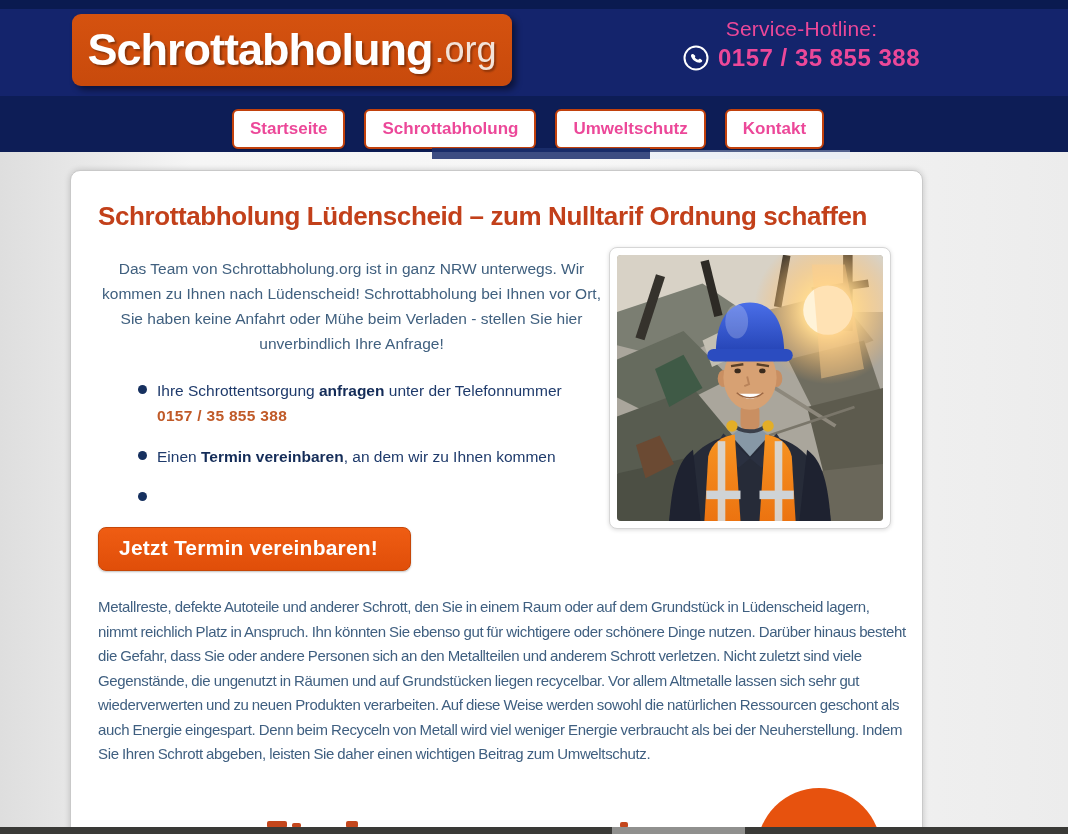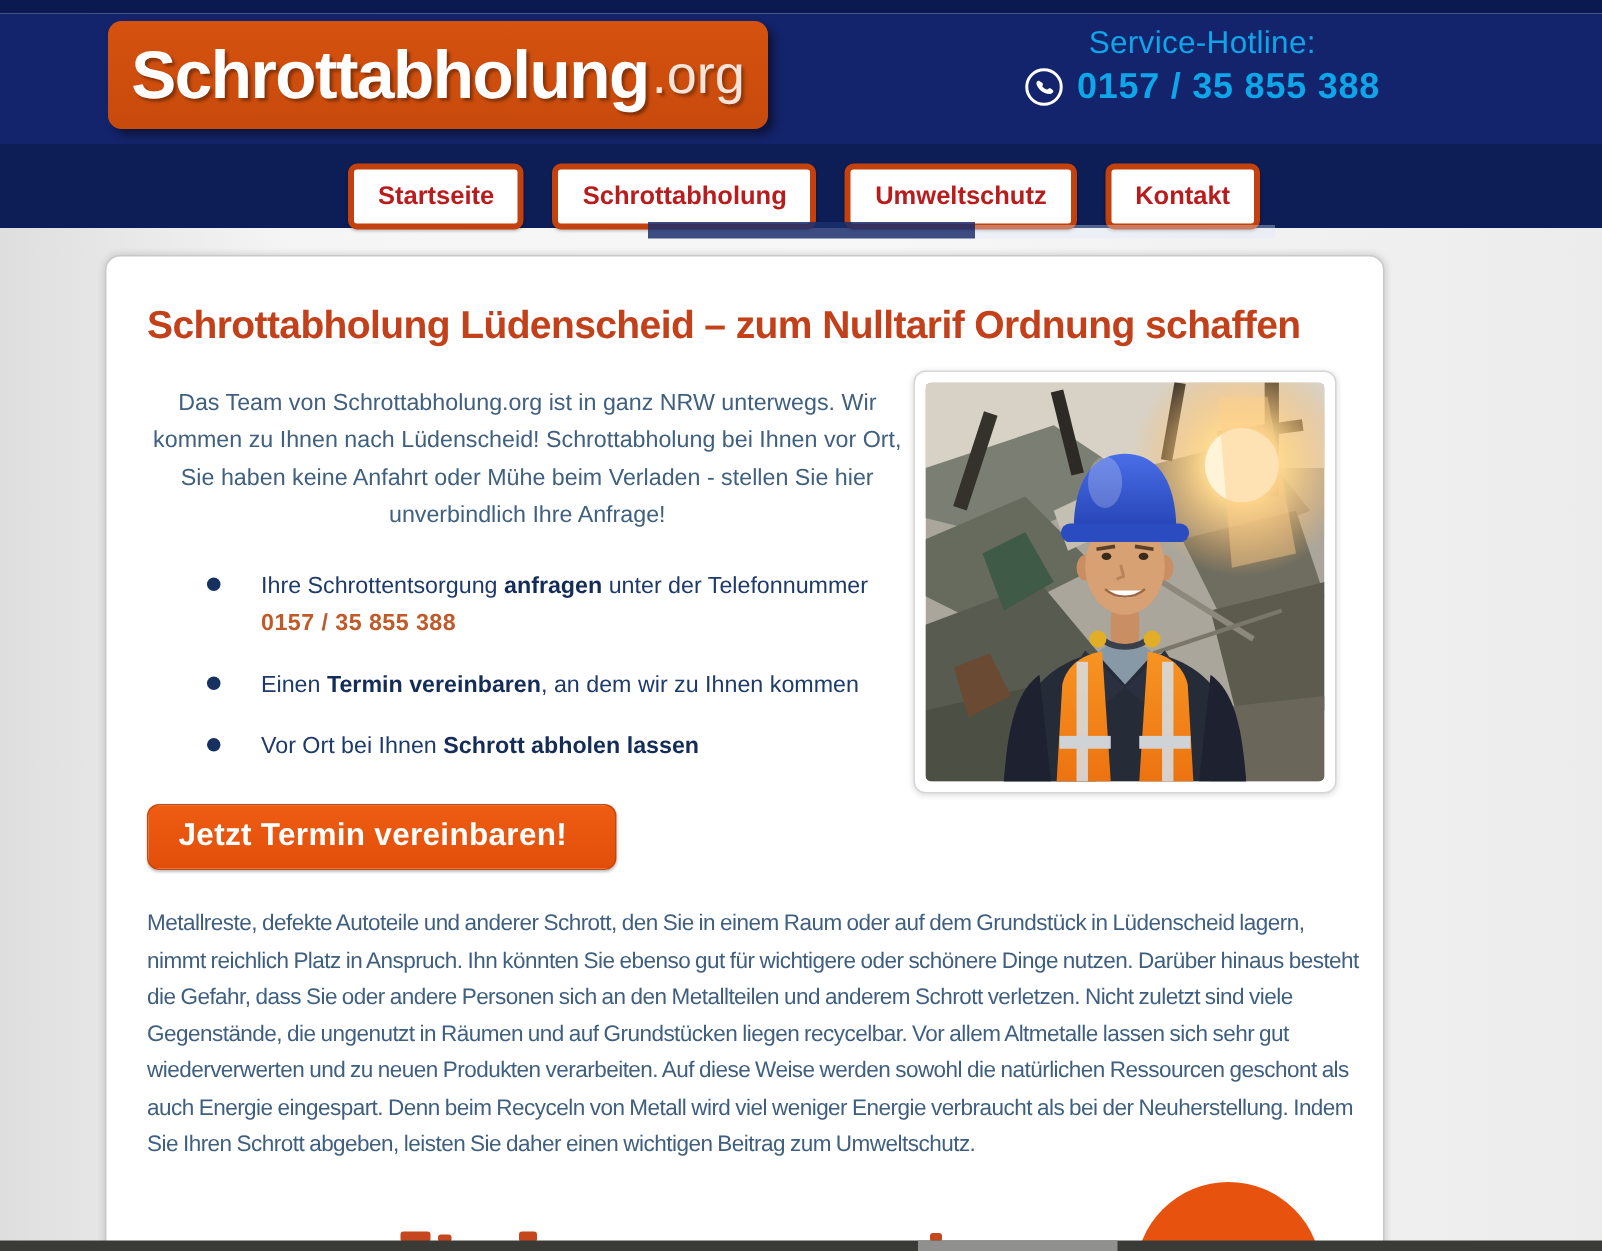--- a/index.html
+++ b/index.html
@@ -12,31 +12,31 @@
   .top-strip{position:absolute;left:0;top:0;width:1068px;height:9px;background:#0a1a50;}
   .header{position:absolute;left:0;top:9px;width:1068px;height:87px;background:#14246c;}
   .logo-box{
     position:absolute;left:72px;top:5px;width:440px;height:72px;
     background:linear-gradient(#d5520f,#c84a0c);
     border-radius:9px;box-shadow:4px 4px 6px rgba(0,0,0,.45);
     display:flex;align-items:center;justify-content:center;cursor:pointer;
   }
   .logo-main{font-size:45px;font-weight:bold;color:#fff;letter-spacing:-1px;text-shadow:2px 2px 2px rgba(0,0,0,.35);}
   .logo-suffix{font-size:36px;color:#f3e3d8;margin-left:2px;text-shadow:2px 2px 2px rgba(0,0,0,.3);}
-  .hotline{position:absolute;right:148px;top:8px;text-align:center;color:#0ea5e9;}
+  .hotline{position:absolute;right:148px;top:8px;text-align:center;color:#ec4899;}
   .hotline-label{font-size:21px;letter-spacing:.2px;}
   .hotline-number-row{display:flex;align-items:center;justify-content:center;gap:9px;margin-top:3px;}
   .phone-icon{width:26px;height:26px;flex:0 0 auto;}
   .hotline-number{font-size:24px;font-weight:bold;letter-spacing:.5px;cursor:pointer;}
   
   .navbar{position:absolute;left:0;top:96px;width:1068px;height:56px;background:#0d1d56;}
   .nav-inner{position:absolute;left:232px;top:13px;display:flex;gap:19px;}
   .nav-btn{
-    background:#fff;border:4px solid #c2410c;border-radius:6px;
-    color:#b91c1c;font-size:17px;font-weight:600;
+    background:#fff;border:2px solid #c2410c;border-radius:6px;
+    color:#ec4899;font-size:17px;font-weight:600;
     padding:8px 16px;cursor:pointer;font-family:"Liberation Sans",sans-serif;
     box-shadow:0 1px 2px rgba(0,0,0,.25);white-space:nowrap;
   }
   .clipped-dropdown{position:absolute;left:432px;top:52px;width:218px;height:11px;
     background:#1c2f6d;opacity:.85;overflow:hidden;cursor:pointer;}
   .clipped-dropdown-glow{position:absolute;left:650px;top:54px;width:200px;height:9px;
     background:rgba(220,232,250,.35);}
   
   .card{
     position:absolute;left:70px;top:170px;width:851px;height:680px;
@@ -44,21 +44,21 @@
     box-shadow:0 0 6px rgba(0,0,0,.18);
   }
   .card-inner{position:relative;width:100%;height:100%;overflow:hidden;border-radius:10px 10px 0 0;}
   .page-title{
     margin:30px 16px 0 27px;font-size:26px;font-weight:bold;color:#c2401a;
     letter-spacing:-.4px;
   }
   .text-col{width:507px;margin-left:27px;color:#40607f;font-size:15.5px;line-height:25px;}
   .text-col p{margin:24px 0 0 0;text-align:center;}
   .bullets{margin:22px 0 0 40px;padding:0;list-style:none;color:#1e3a6b;}
-  .bullets li{display:flex;gap:27px;margin-top:16px;}
+  .bullets li{display:flex;gap:10px;margin-top:16px;}
   .bullet-dot{width:9px;height:9px;border-radius:50%;background:#16305f;flex:0 0 auto;margin-top:7px;}
   .bullets b{color:#142c58;}
   .bullet-phone{display:block;color:#c05a28;font-weight:bold;letter-spacing:.3px;}
   .cta-button{
     display:inline-block;margin:26px 0 0 27px;
     background:linear-gradient(#ef5d13,#e04e09);
     border:1px solid #c64708;border-radius:8px;
     color:#fff;font-size:21px;font-weight:bold;letter-spacing:.2px;
     padding:8px 32px 10px 20px;cursor:pointer;font-family:"Liberation Sans",sans-serif;
     box-shadow:0 1px 2px rgba(0,0,0,.25);
@@ -136,23 +136,20 @@
           </span>
         </li>
         <li>
           <span class="bullet-dot"></span>
           <span>
             <span>Einen </span><b>Termin vereinbaren</b><span>, an dem wir zu Ihnen kommen</span>
           </span>
         </li>
         <li>
           <span class="bullet-dot"></span>
-          <span>
-            <span>Vor Ort bei Ihnen </span><b>Schrott abholen lassen</b><span></span>
-          </span>
         </li>
       </ul>
     </div>
 
     <button class="cta-button">Jetzt Termin vereinbaren!</button>
 
     <p class="body-paragraph">Metallreste, defekte Autoteile und anderer Schrott, den Sie in einem Raum oder auf dem Grundstück in Lüdenscheid lagern, nimmt reichlich Platz in Anspruch. Ihn könnten Sie ebenso gut für wichtigere oder schönere Dinge nutzen. Darüber hinaus besteht die Gefahr, dass Sie oder andere Personen sich an den Metallteilen und anderem Schrott verletzen. Nicht zuletzt sind viele Gegenstände, die ungenutzt in Räumen und auf Grundstücken liegen recycelbar. Vor allem Altmetalle lassen sich sehr gut wiederverwerten und zu neuen Produkten verarbeiten. Auf diese Weise werden sowohl die natürlichen Ressourcen geschont als auch Energie eingespart. Denn beim Recyceln von Metall wird viel weniger Energie verbraucht als bei der Neuherstellung. Indem Sie Ihren Schrott abgeben, leisten Sie daher einen wichtigen Beitrag zum Umweltschutz.</p>
 
     
 

